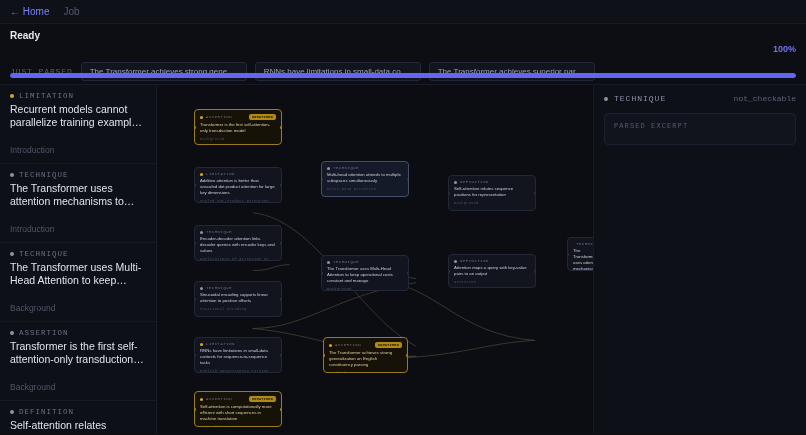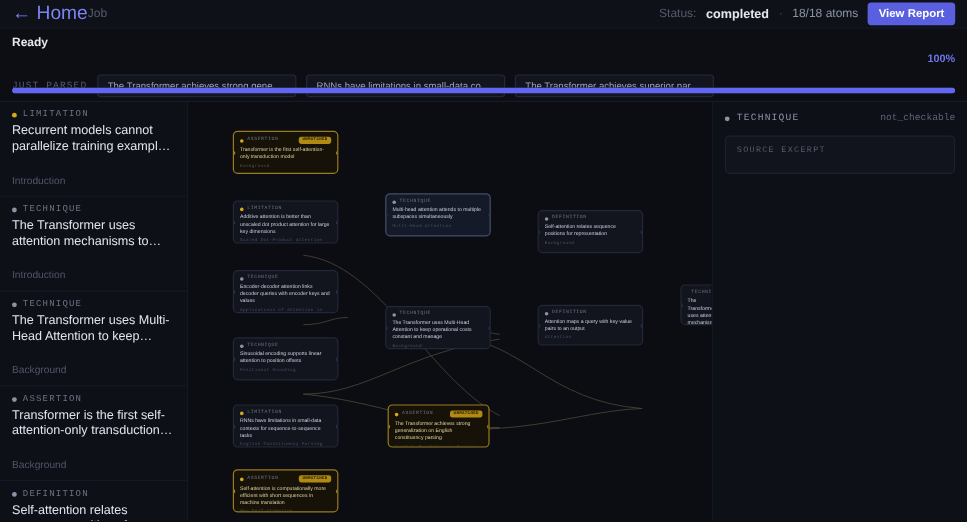--- a/index.html
+++ b/index.html
@@ -13,22 +13,22 @@
   }
   .mono{font-family:"Liberation Mono", monospace;}
 
   
   .topbar{
     height:24px;display:flex;align-items:center;
     padding:0 10px;background:#0e1118;
     border-bottom:1px solid #171b26;
     box-sizing:border-box;
   }
-  .home-link{color:#7b83f5;font-size:16px;cursor:pointer;white-space:nowrap;}
-  .job-label{color:#565c6e;font-size:10px;margin-left:0;text-align:right;}
+  .home-link{color:#7b83f5;font-size:10px;cursor:pointer;white-space:nowrap;}
+  .job-label{color:#565c6e;font-size:10px;margin-left:14px;text-align:right;}
   .job-id{color:#cdd2e0;font-size:10.5px;margin-left:8px;letter-spacing:-0.1px;}
   .topbar-right{margin-left:auto;display:flex;align-items:center;gap:8px;}
   .status-label{color:#565c6e;font-size:10px;}
   .status-value{color:#e6e8ef;font-size:10.5px;font-weight:bold;}
   .dot-sep{color:#3a4052;font-size:10px;}
   .atoms-count{color:#8b93a7;font-size:10px;}
   .view-report{
     background:#5a5fe0;color:#fff;font-size:9.5px;font-weight:bold;
     padding:4px 9px;border-radius:3px;border:none;cursor:pointer;
     white-space:nowrap;
@@ -148,27 +148,20 @@
     font-size:8.5px;line-height:13px;color:#9aa2b6;
     font-family:"Liberation Mono", monospace;
   }
 </style>
 </head>
 <body>
 
 <div class="topbar">
   <span class="home-link">← Home</span>
   <span class="job-label">Job</span>
-  <span class="topbar-right">
-    <span class="status-label">Status:</span>
-    <span class="status-value">completed</span>
-    <span class="dot-sep">·</span>
-    <span class="atoms-count">18/18 atoms</span>
-    <button class="view-report">View Report</button>
-  </span>
 </div>
 
 <div class="progress-wrap">
   <div class="prog-title">Ready</div>
   <div class="prog-pct">100%</div>
   <div class="prog-track">
     <div class="prog-fill" id="progFill" style="width: 100%; background: rgb(99, 102, 241);"></div>
   </div>
 </div>
 
@@ -367,16 +360,16 @@
       </div>
   </div>
 
   <div class="detail">
     <div class="detail-head">
       <span class="kdot" id="detailDot" style="background: rgb(139, 147, 167);"></span>
       <span class="detail-kind">TECHNIQUE</span>
       <span class="detail-flag">not_checkable</span>
     </div>
     <div class="card">
-      <div class="card-label">SOURCE EXCERPT</div>
+      <div class="card-label">PARSED EXCERPT</div>
     </div>
   </div>
 </div>
 
 </body></html>

